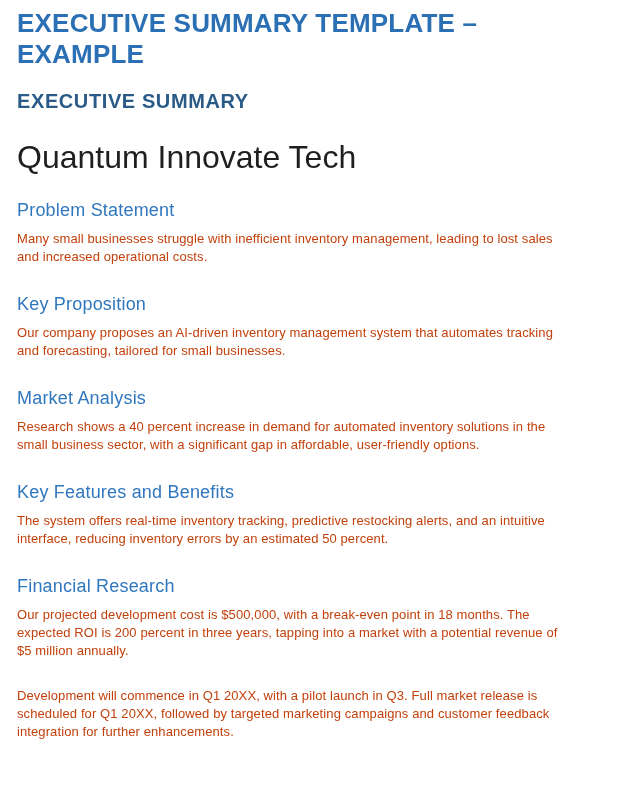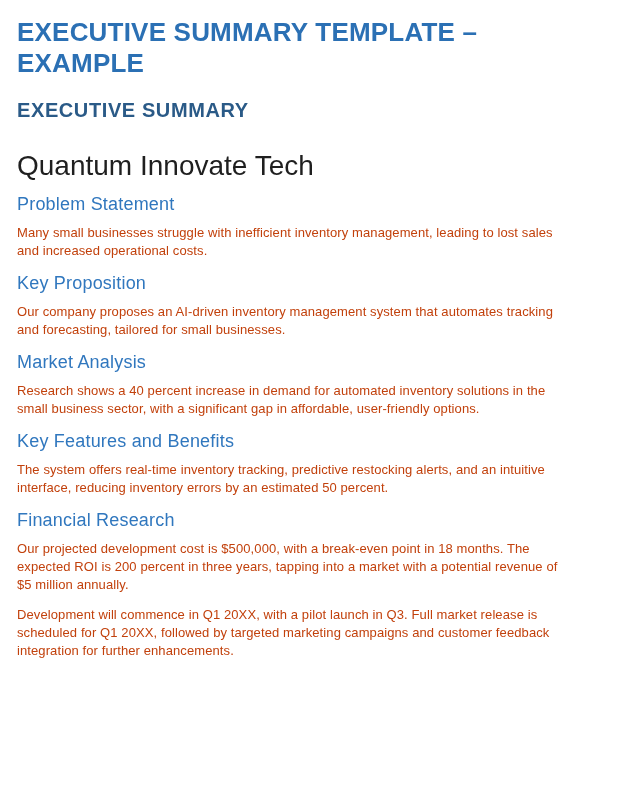--- a/index.html
+++ b/index.html
@@ -10,47 +10,47 @@
   body {
     width: 636px;
     height: 791px;
     font-family: "Liberation Sans", sans-serif;
     overflow: hidden;
   }
   .page {
     box-sizing: border-box;
     width: 581px;
     height: 791px;
-    padding: 17px 17px 0 17px;
+    padding: 8px 17px 0 17px;
   }
   .doc-title {
     margin: 0;
     font-size: 26px;
     line-height: 31px;
     font-weight: bold;
     letter-spacing: 0.2px;
     color: #2b70b4;
   }
   .doc-subtitle {
     margin: 20px 0 0 0;
     font-size: 20px;
     line-height: 22px;
     font-weight: bold;
     letter-spacing: 0.6px;
     color: #2a5a87;
   }
   .company-name {
     margin: 30px 0 0 0;
-    font-size: 28px;
+    font-size: 32px;
     line-height: 30px;
     font-weight: normal;
     color: #1f1f1f;
   }
   .section {
-    margin-top: 12px;
+    margin-top: 27px;
   }
   .section-heading {
     margin: 0 0 9px 0;
     font-size: 18px;
     line-height: 22px;
     font-weight: normal;
     letter-spacing: 0.2px;
     color: #3077be;
   }
   .section-body {

